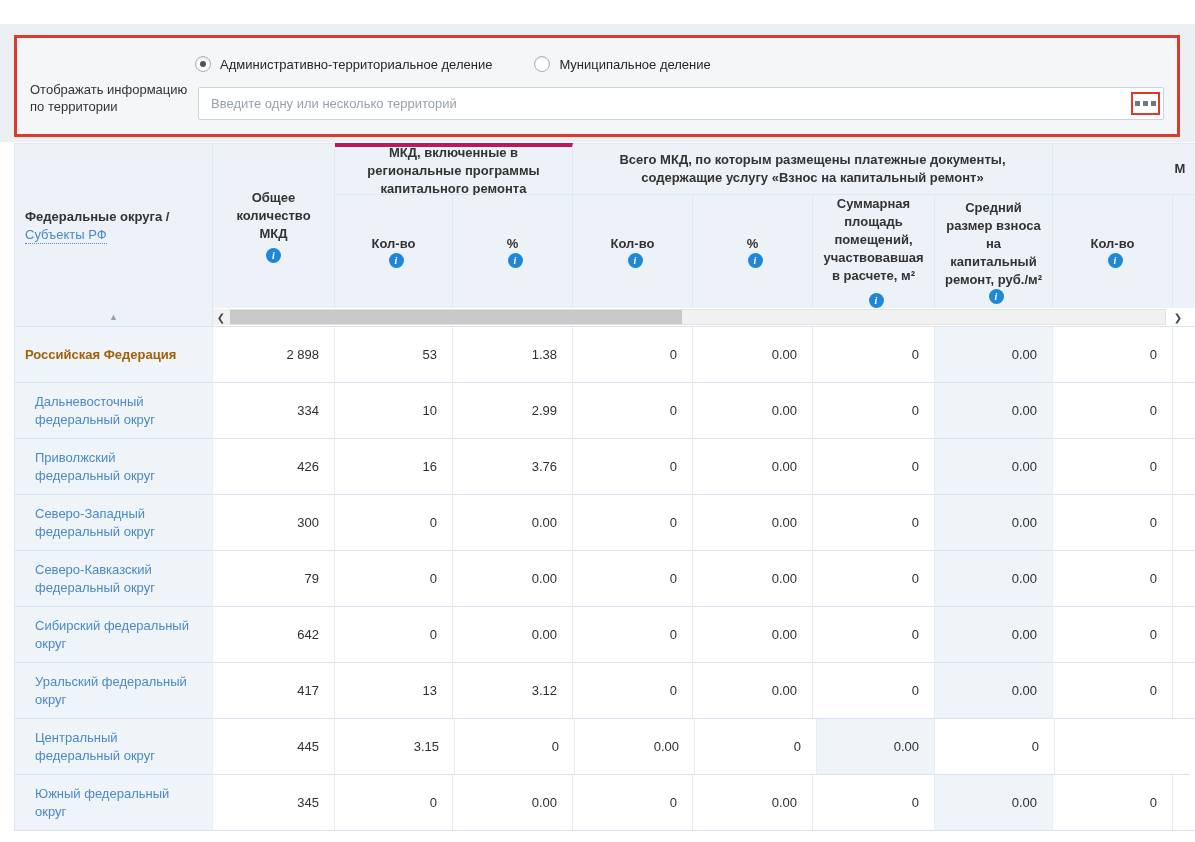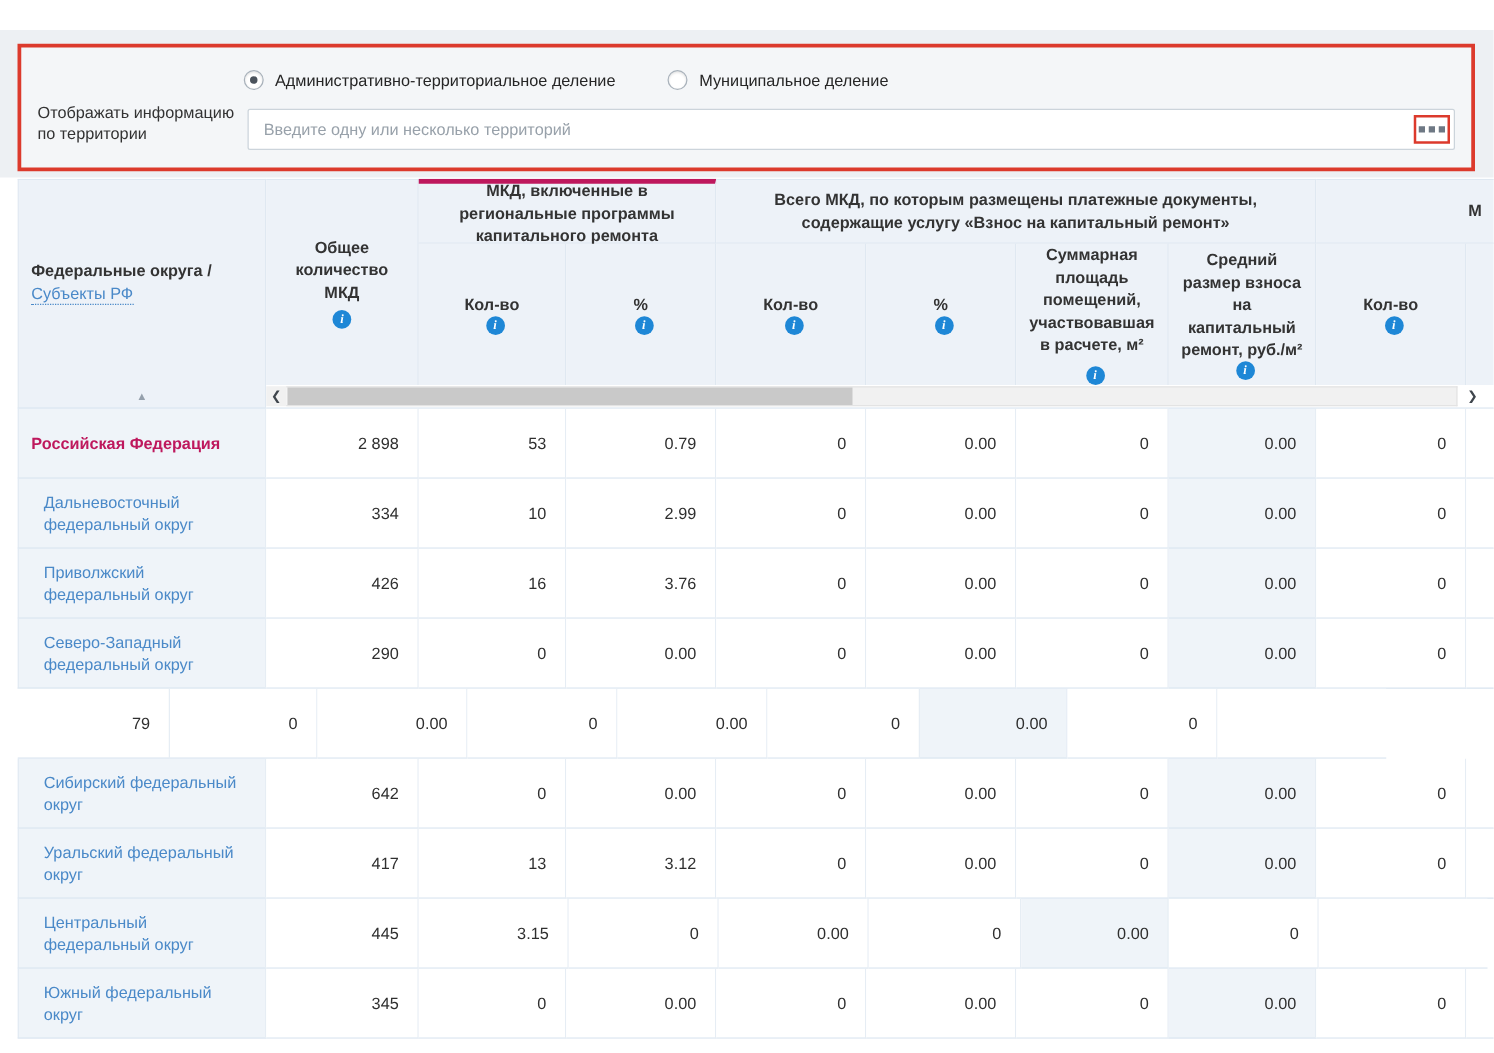--- a/index.html
+++ b/index.html
@@ -110,21 +110,21 @@
     position:absolute;left:1px;top:0px;width:452px;height:14px;background:#c9c9c9;cursor:pointer;
   }
   
   .trow{display:flex;height:56px;box-sizing:border-box;}
   .cell{
     box-sizing:border-box;height:56px;
     border-right:1px solid #e6edf4;border-bottom:1px solid #d8e3ef;
     font-size:13px;display:flex;align-items:center;
   }
   .name-cell{width:199px;background:#eff4f9;border-left:1px solid #dfe8f1;line-height:18px;}
-  .name-cell.total{padding-left:10px;font-weight:bold;color:#be185d;}
+  .name-cell.total{padding-left:10px;font-weight:bold;color:#a16207;}
   .name-cell.district{padding-left:20px;padding-right:8px;}
   .name-cell a{color:var(--link-blue);text-decoration:none;cursor:pointer;}
   .num-cell{justify-content:flex-end;padding-right:15px;color:#2f2f2f;background:#fff;}
   .num-cell.tinted{background:#eff4f9;}
   .w122{width:122px;} .w118{width:118px;} .w120{width:120px;} .w135{width:135px;border-right:none;}
 </style>
 </head>
 <body style="--accent-red: #dc3a2c; --link-blue: #4a89c8; --info-blue: #1e87d6;">
 
 <div class="top-area">
@@ -221,21 +221,21 @@
         <div class="hcell sub-cell" style="grid-column: 10;"></div>
       </div>
 
     <div>
         <div class="trow">
           <div class="cell name-cell total">
             <span>Российская Федерация</span>
           </div>
           <div class="cell num-cell w122">2 898</div>
           <div class="cell num-cell w118">53</div>
-          <div class="cell num-cell w120">0.79</div>
+          <div class="cell num-cell w120">1.38</div>
           <div class="cell num-cell w120">0</div>
           <div class="cell num-cell w120">0.00</div>
           <div class="cell num-cell w122">0</div>
           <div class="cell num-cell w118 tinted">0.00</div>
           <div class="cell num-cell w120">0</div>
           <div class="cell num-cell w135"></div>
         </div>
         <div class="trow">
           <div class="cell name-cell district">
             <a>Дальневосточный федеральный округ</a>
@@ -261,31 +261,34 @@
           <div class="cell num-cell w120">0.00</div>
           <div class="cell num-cell w122">0</div>
           <div class="cell num-cell w118 tinted">0.00</div>
           <div class="cell num-cell w120">0</div>
           <div class="cell num-cell w135"></div>
         </div>
         <div class="trow">
           <div class="cell name-cell district">
             <a>Северо-Западный федеральный округ</a>
           </div>
-          <div class="cell num-cell w122">290</div>
+          <div class="cell num-cell w122">300</div>
           <div class="cell num-cell w118">0</div>
           <div class="cell num-cell w120">0.00</div>
           <div class="cell num-cell w120">0</div>
           <div class="cell num-cell w120">0.00</div>
           <div class="cell num-cell w122">0</div>
           <div class="cell num-cell w118 tinted">0.00</div>
           <div class="cell num-cell w120">0</div>
           <div class="cell num-cell w135"></div>
         </div>
         <div class="trow">
+          <div class="cell name-cell district">
+            <a>Северо-Кавказский федеральный округ</a>
+          </div>
           <div class="cell num-cell w122">79</div>
           <div class="cell num-cell w118">0</div>
           <div class="cell num-cell w120">0.00</div>
           <div class="cell num-cell w120">0</div>
           <div class="cell num-cell w120">0.00</div>
           <div class="cell num-cell w122">0</div>
           <div class="cell num-cell w118 tinted">0.00</div>
           <div class="cell num-cell w120">0</div>
           <div class="cell num-cell w135"></div>
         </div>

